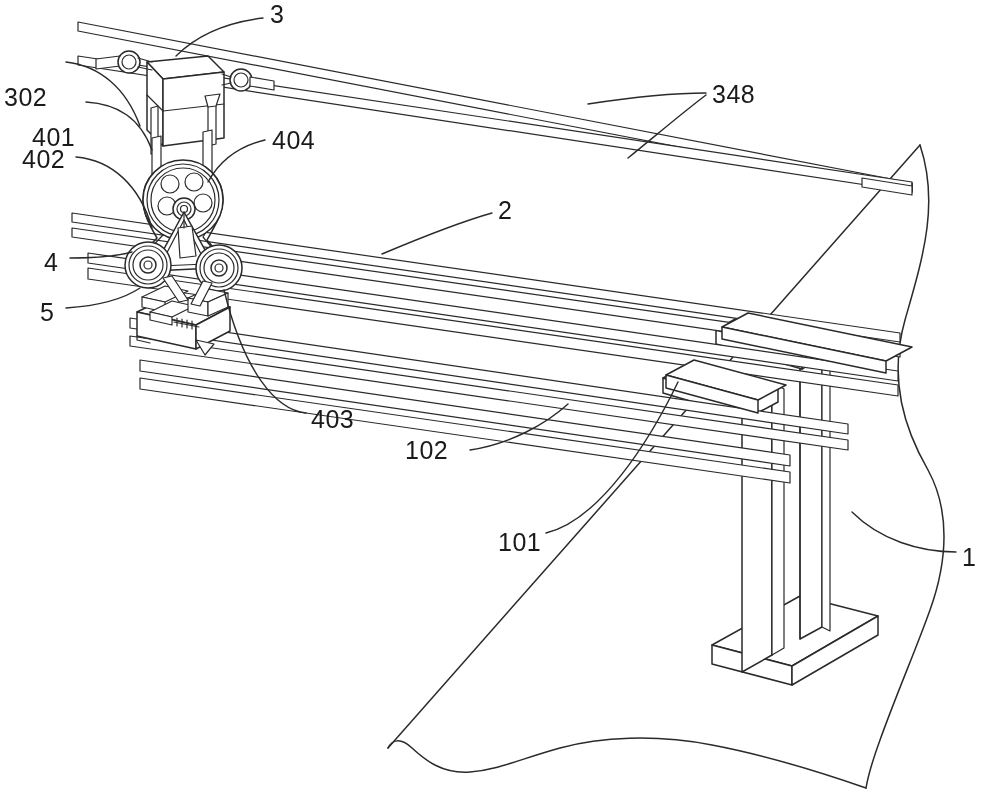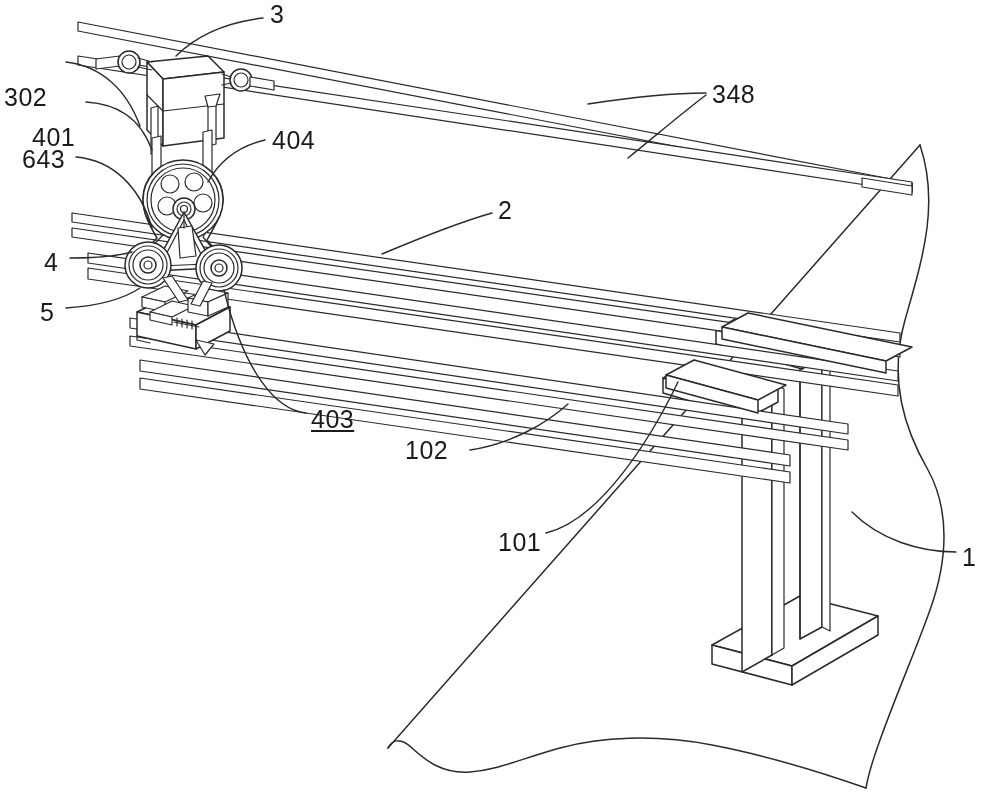--- a/index.html
+++ b/index.html
@@ -282,21 +282,21 @@
     <path class="lead" d="M 706 95 C 686 110, 660 132, 628 158"></path>
   </g>
 </svg>
 
 <div id="labels">
     <div class="lbl" style="left: 270px; top: 2px;">3</div>
     <div class="lbl" style="left: 4px; top: 53px; margin-top: 32px;">302</div>
     <div class="lbl" style="left: 712px; top: 82px;">348</div>
     <div class="lbl" style="left: 32px; top: 93px; margin-top: 32px;">401</div>
     <div class="lbl" style="left: 272px; top: 128px;">404</div>
-    <div class="lbl" style="left: 22px; top: 147px;">643</div>
+    <div class="lbl" style="left: 22px; top: 147px;">402</div>
     <div class="lbl" style="left: 498px; top: 198px;">2</div>
     <div class="lbl" style="left: 44px; top: 250px;">4</div>
     <div class="lbl" style="left: 40px; top: 300px;">5</div>
-    <div class="lbl" style="left: 311px; top: 407px; text-decoration: underline;">403</div>
+    <div class="lbl" style="left: 311px; top: 407px;">403</div>
     <div class="lbl" style="left: 405px; top: 438px;">102</div>
     <div class="lbl" style="left: 482px; top: 530px; margin-left: 16px;">101</div>
     <div class="lbl" style="left: 962px; top: 545px;">1</div>
   </div>
 
 </body></html>

